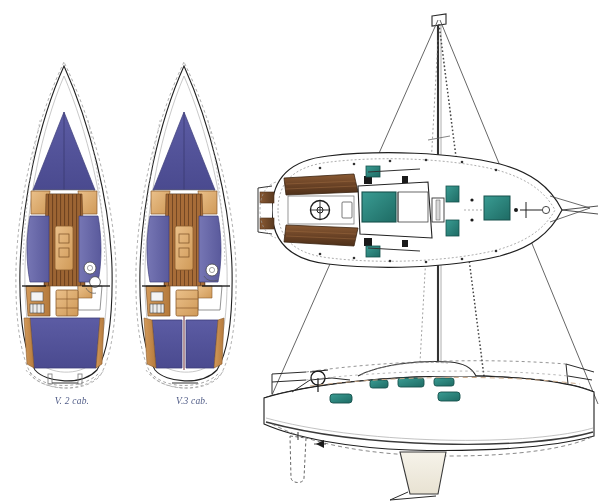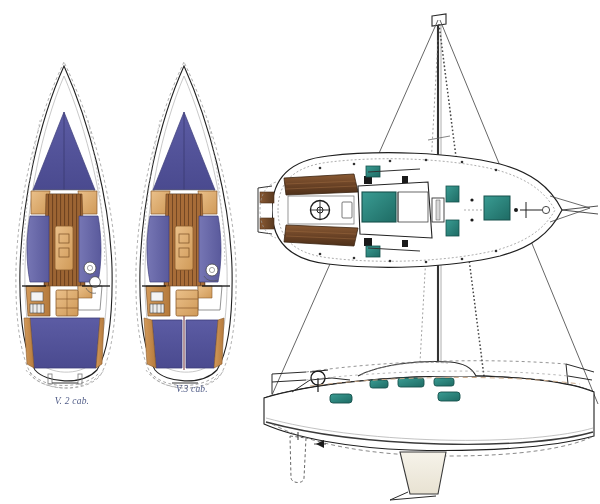--- a/index.html
+++ b/index.html
@@ -36,21 +36,21 @@
     width: 120px;
     text-align: center;
     font-family: "Liberation Serif", serif;
     font-style: italic;
     font-size: 9.5px;
     letter-spacing: 0.2px;
     color: #4f5b86;
     white-space: nowrap;
   }
   #caption-v2 { left: 12px; top: 396px; }
-  #caption-v3 { left: 132px; top: 384px; }
+  #caption-v3 { left: 132px; top: 396px; }
   svg { display: block; }
   .novis { display: none; }
 </style>
 </head>
 <body>
 
 <div id="sheet">
 
   <div class="pane" id="interior-pane">
 

